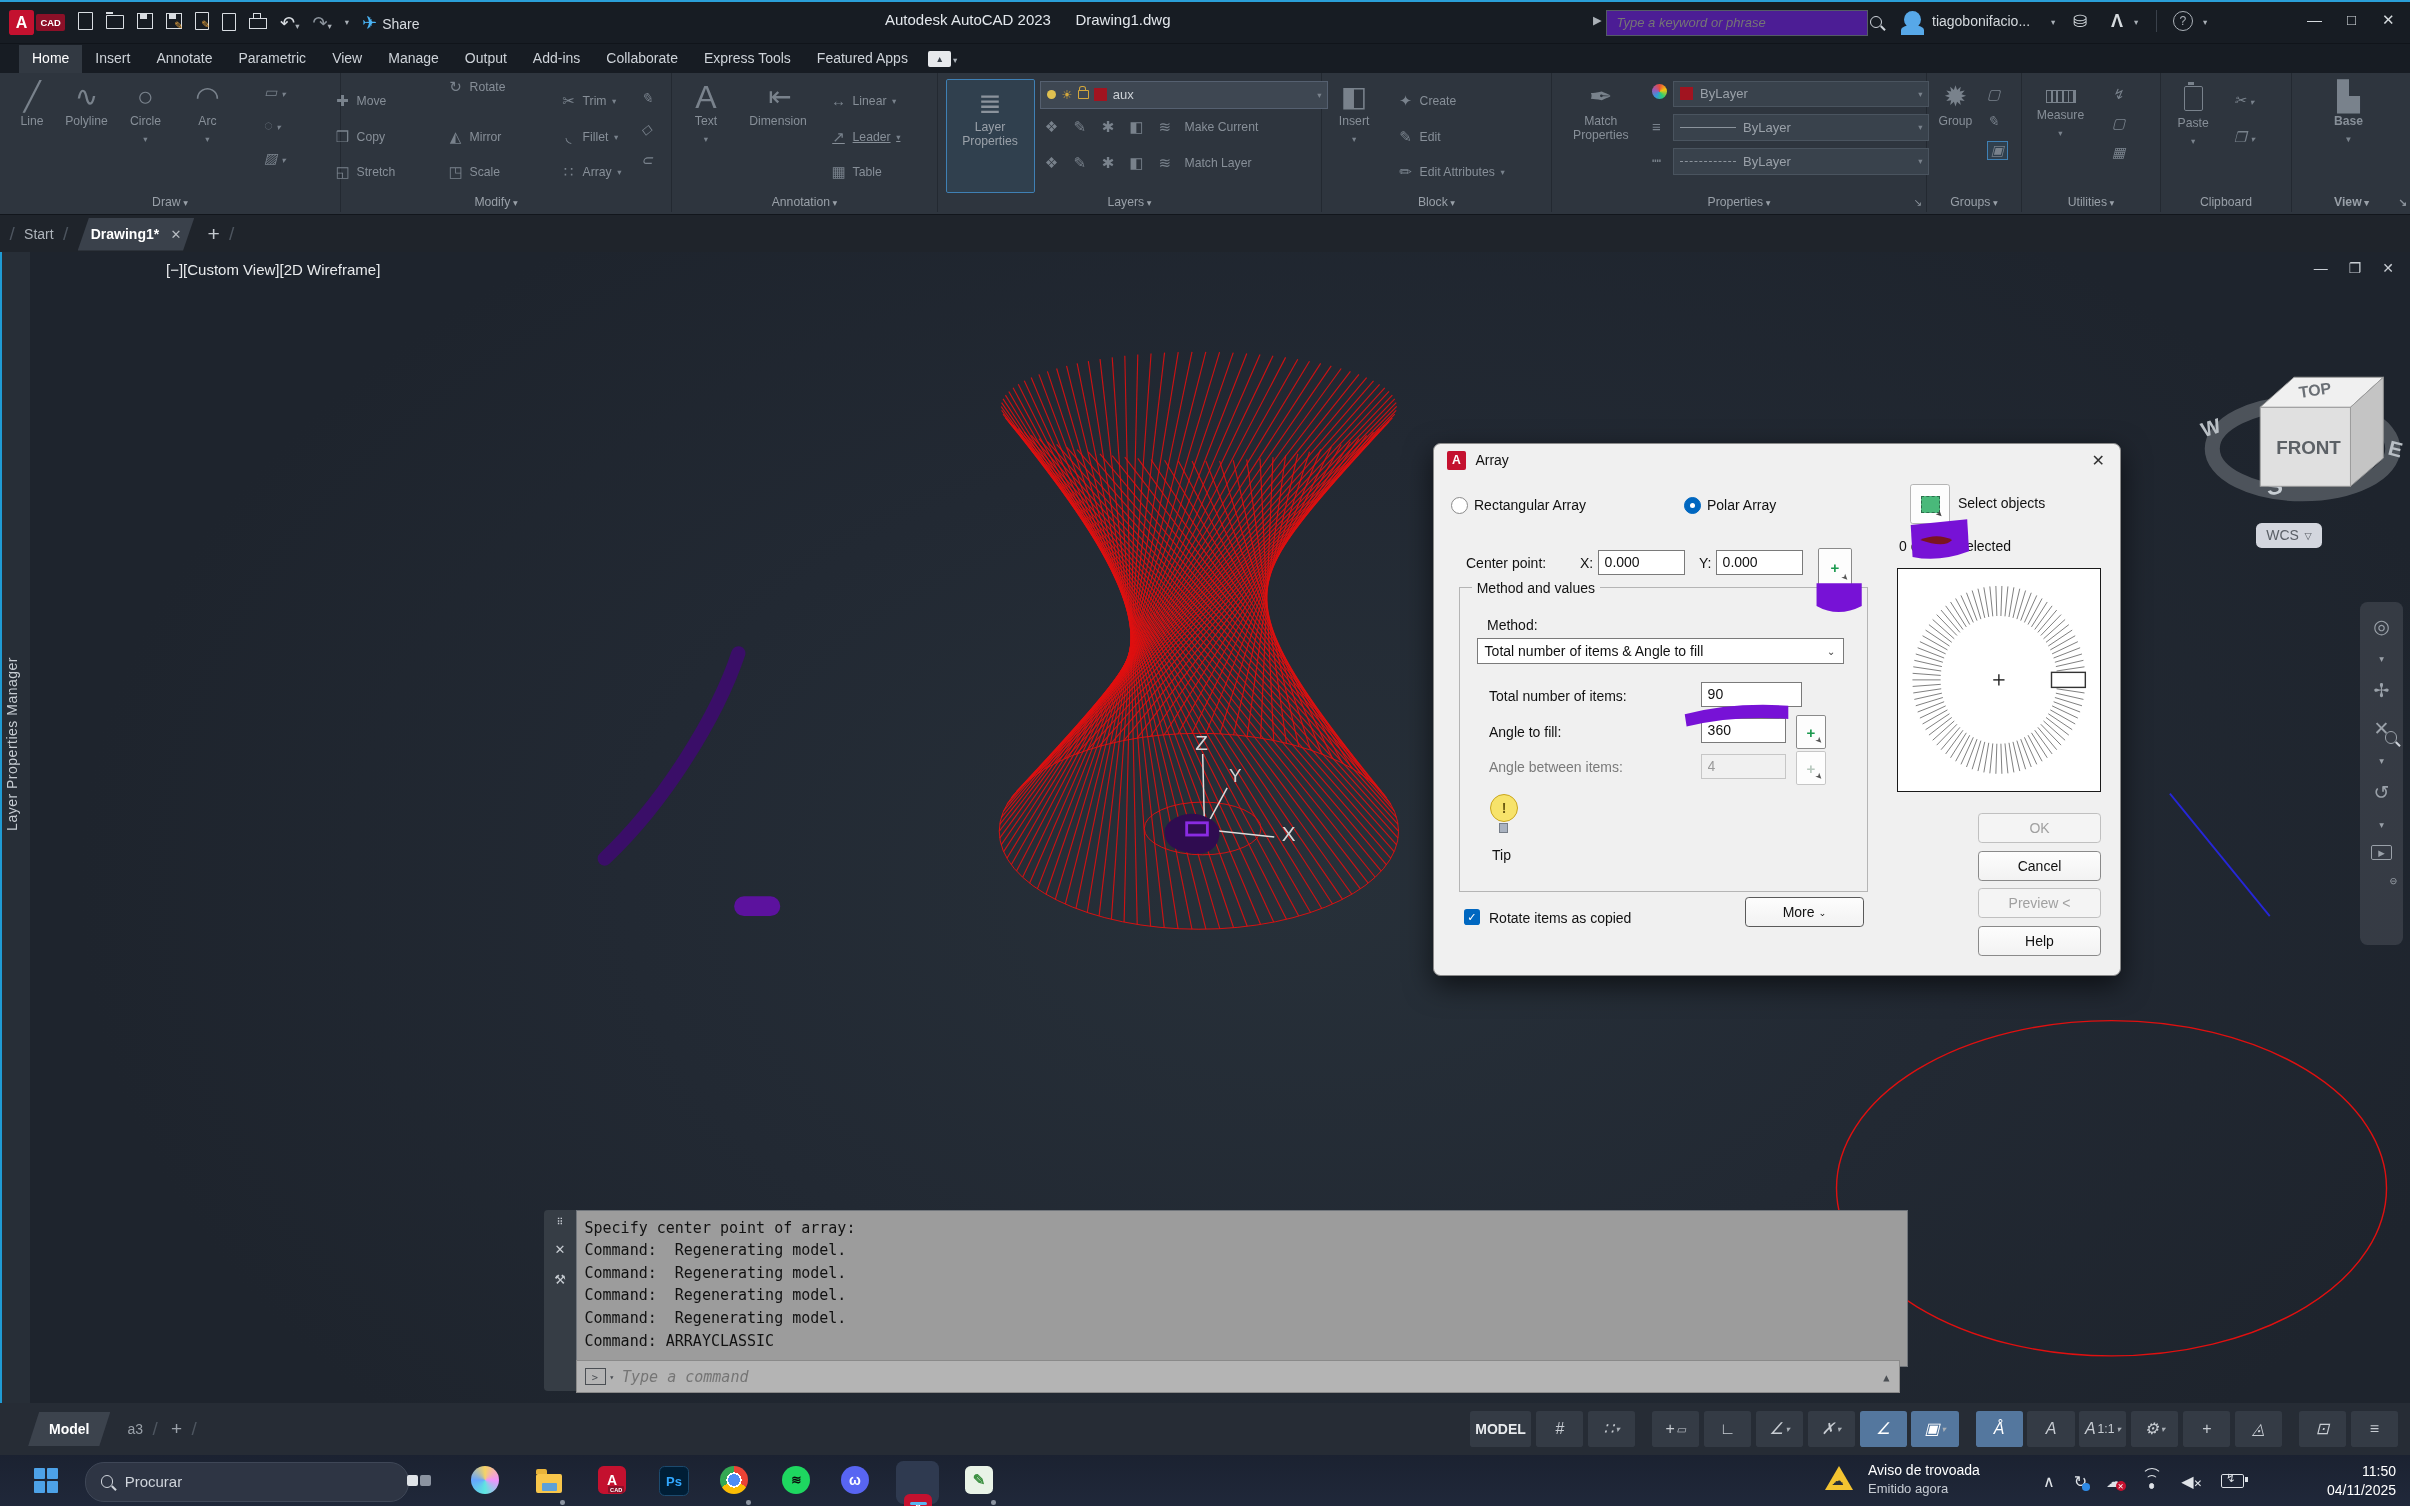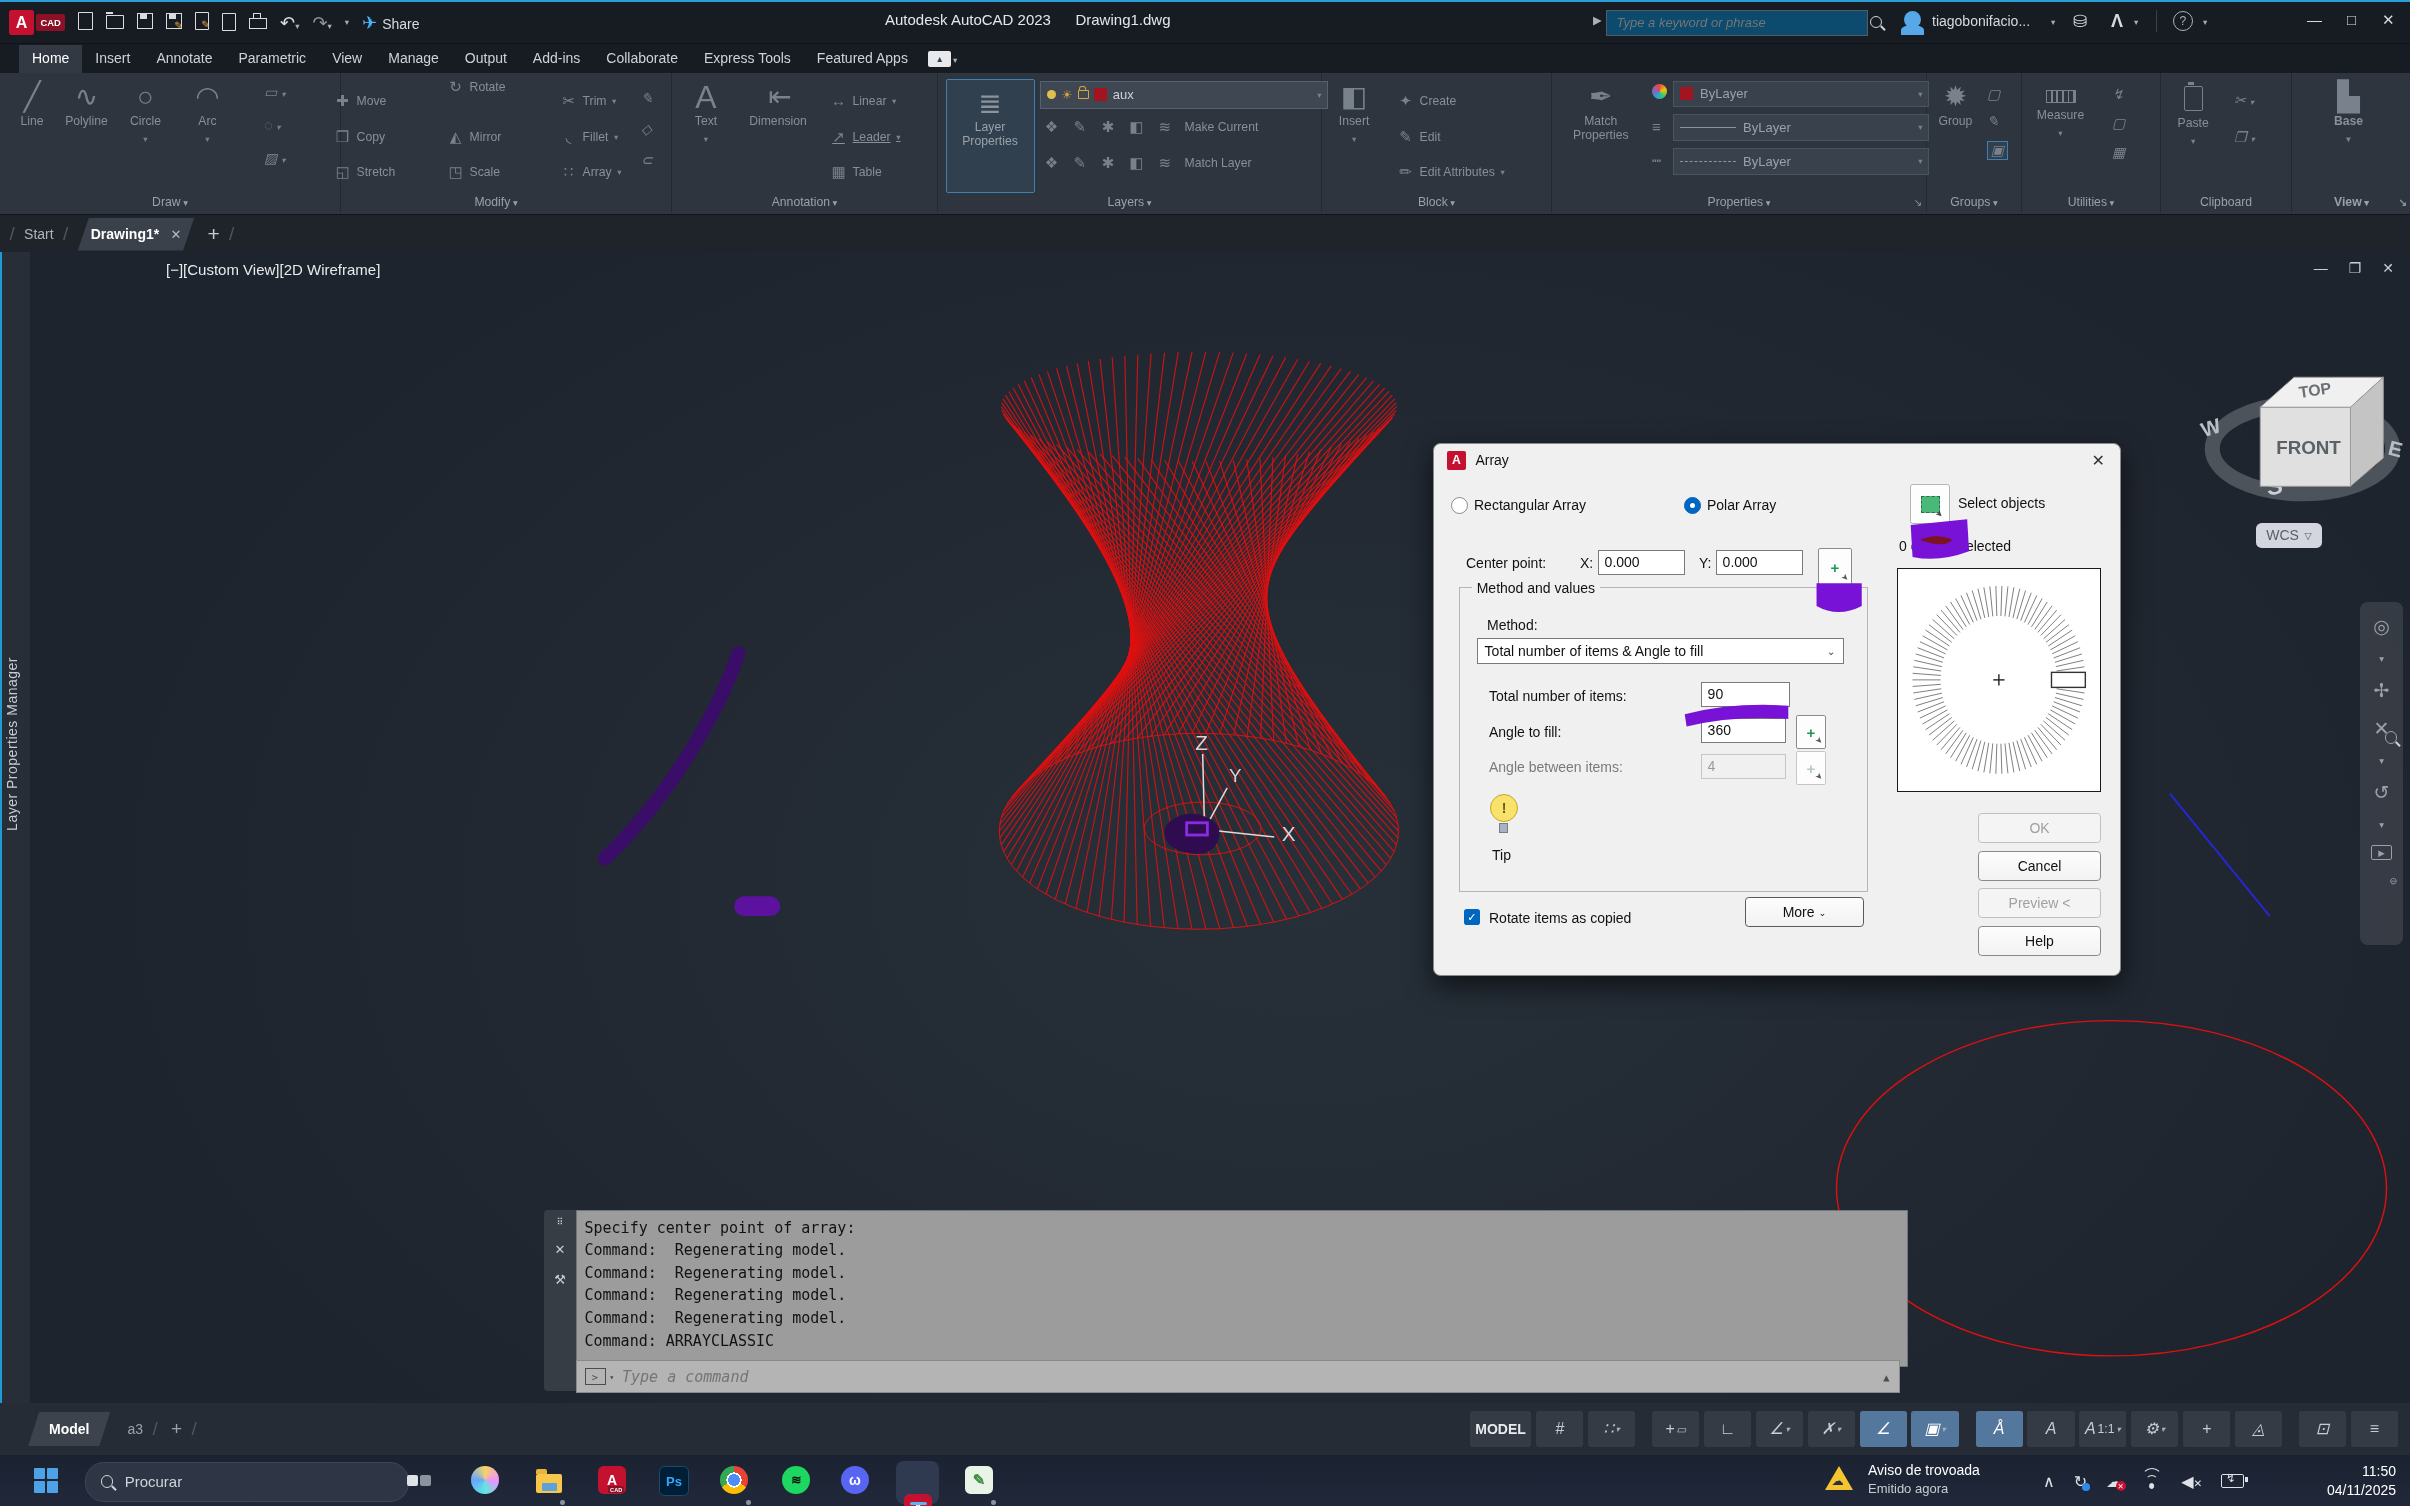--- a/index.html
+++ b/index.html
@@ -18,21 +18,21 @@
   .qi-page{width:12.2px;height:16px;border:1.9px solid #d9dde2;border-radius:0.9px;display:inline-block;}
   .qi-folder{width:16px;height:11.3px;border:1.9px solid #d9dde2;border-radius:0.9px;display:inline-block;position:relative;}
   .qi-folder::before{content:"";position:absolute;top:-4.7px;left:-0.9px;width:7.5px;height:2.8px;background:#d9dde2;}
   .qi-floppy{width:14px;height:14px;border:1.9px solid #d9dde2;display:inline-block;position:relative;}
   .qi-floppy::before{content:"";position:absolute;top:0;left:2.8px;width:6.6px;height:4.7px;background:#d9dde2;}
   .pencil::after{content:"✎";color:#e8a33d;font-size:10.4px;position:absolute;margin-left:-7.5px;margin-top:7.5px;}
   .qi-print{width:16px;height:8.5px;border:1.9px solid #d9dde2;display:inline-block;position:relative;}
   .qi-print::before{content:"";position:absolute;top:-5.6px;left:2.8px;width:6.6px;height:3.8px;border:1.9px solid #d9dde2;}
   .mini-dd{font-size:8.5px;color:#aab0b7;}
   .title-center{left:885px;top:9.4px;font-size:15px;color:#e3e7ec;display:flex;gap:24.5px;}
-  .tsearch{left:1606px;top:7.5px;width:252px;height:24.5px;background:#0c4a6e;border:0.9px solid #545b66;
+  .tsearch{left:1606px;top:7.5px;width:252px;height:24.5px;background:#4c1d95;border:0.9px solid #545b66;
      display:flex;align-items:center;padding-left:7.5px;}
   .tsearch input{background:transparent;border:none;outline:none;font-style:italic;color:#9aa2ab;
      font-size:13px;width:100%;font-family:"Liberation Sans",sans-serif;}
   .mag{width:10.4px;height:10.4px;border:1.9px solid #cfd4db;border-radius:50%;display:inline-block;position:relative;}
   .mag::after{content:"";position:absolute;width:5.6px;height:1.9px;background:#cfd4db;transform:rotate(45deg);right:-4.7px;bottom:-1.9px;}
   .tbtn{color:#d5dade;font-size:14px;}
   .person{width:17px;height:17px;border-radius:50%;background:#57a8e8;display:inline-block;position:relative;}
   .person::after{content:"";position:absolute;left:-2.8px;top:14px;width:22.6px;height:9.4px;border-radius:50% 50% 0 0;background:#57a8e8;}
   .wctl{font-size:15px;color:#d5dade;}
   
@@ -818,21 +818,21 @@
     <div class="groupbox"></div>
     <span class="dlabel gtitle">Method and values</span>
 
     <span class="dlabel" style="left:53px;top:173px;">Method:</span>
     <div class="ddown">
       <span>Total number of items &amp; Angle to fill</span>
       <span class="chev">⌄</span>
     </div>
 
     <span class="dlabel" style="left:55px;top:244px;">Total number of items:</span>
-    <input class="dinput" style="left: 267px; top: 238px; width: 89px;" value="90">
+    <input class="dinput" style="left: 267px; top: 238px; width: 101px;" value="90">
 
     <span class="dlabel" style="left:55px;top:280px;">Angle to fill:</span>
     <input class="dinput" style="left: 267px; top: 274px; width: 85px;" value="360">
     <span class="pickbtn" style="left:362px;top:271px;width:28px;height:32px;">
         <i>+</i>
       </span>
 
     <span class="dlabel" style="left:55px;top:315px;color:#7a7a7a;">Angle between items:</span>
     <input class="dinput" style="left: 267px; top: 310px; width: 85px;" disabled="" value="4">
     <span class="pickbtn dis" style="left:362px;top:307px;width:28px;height:32px;">

